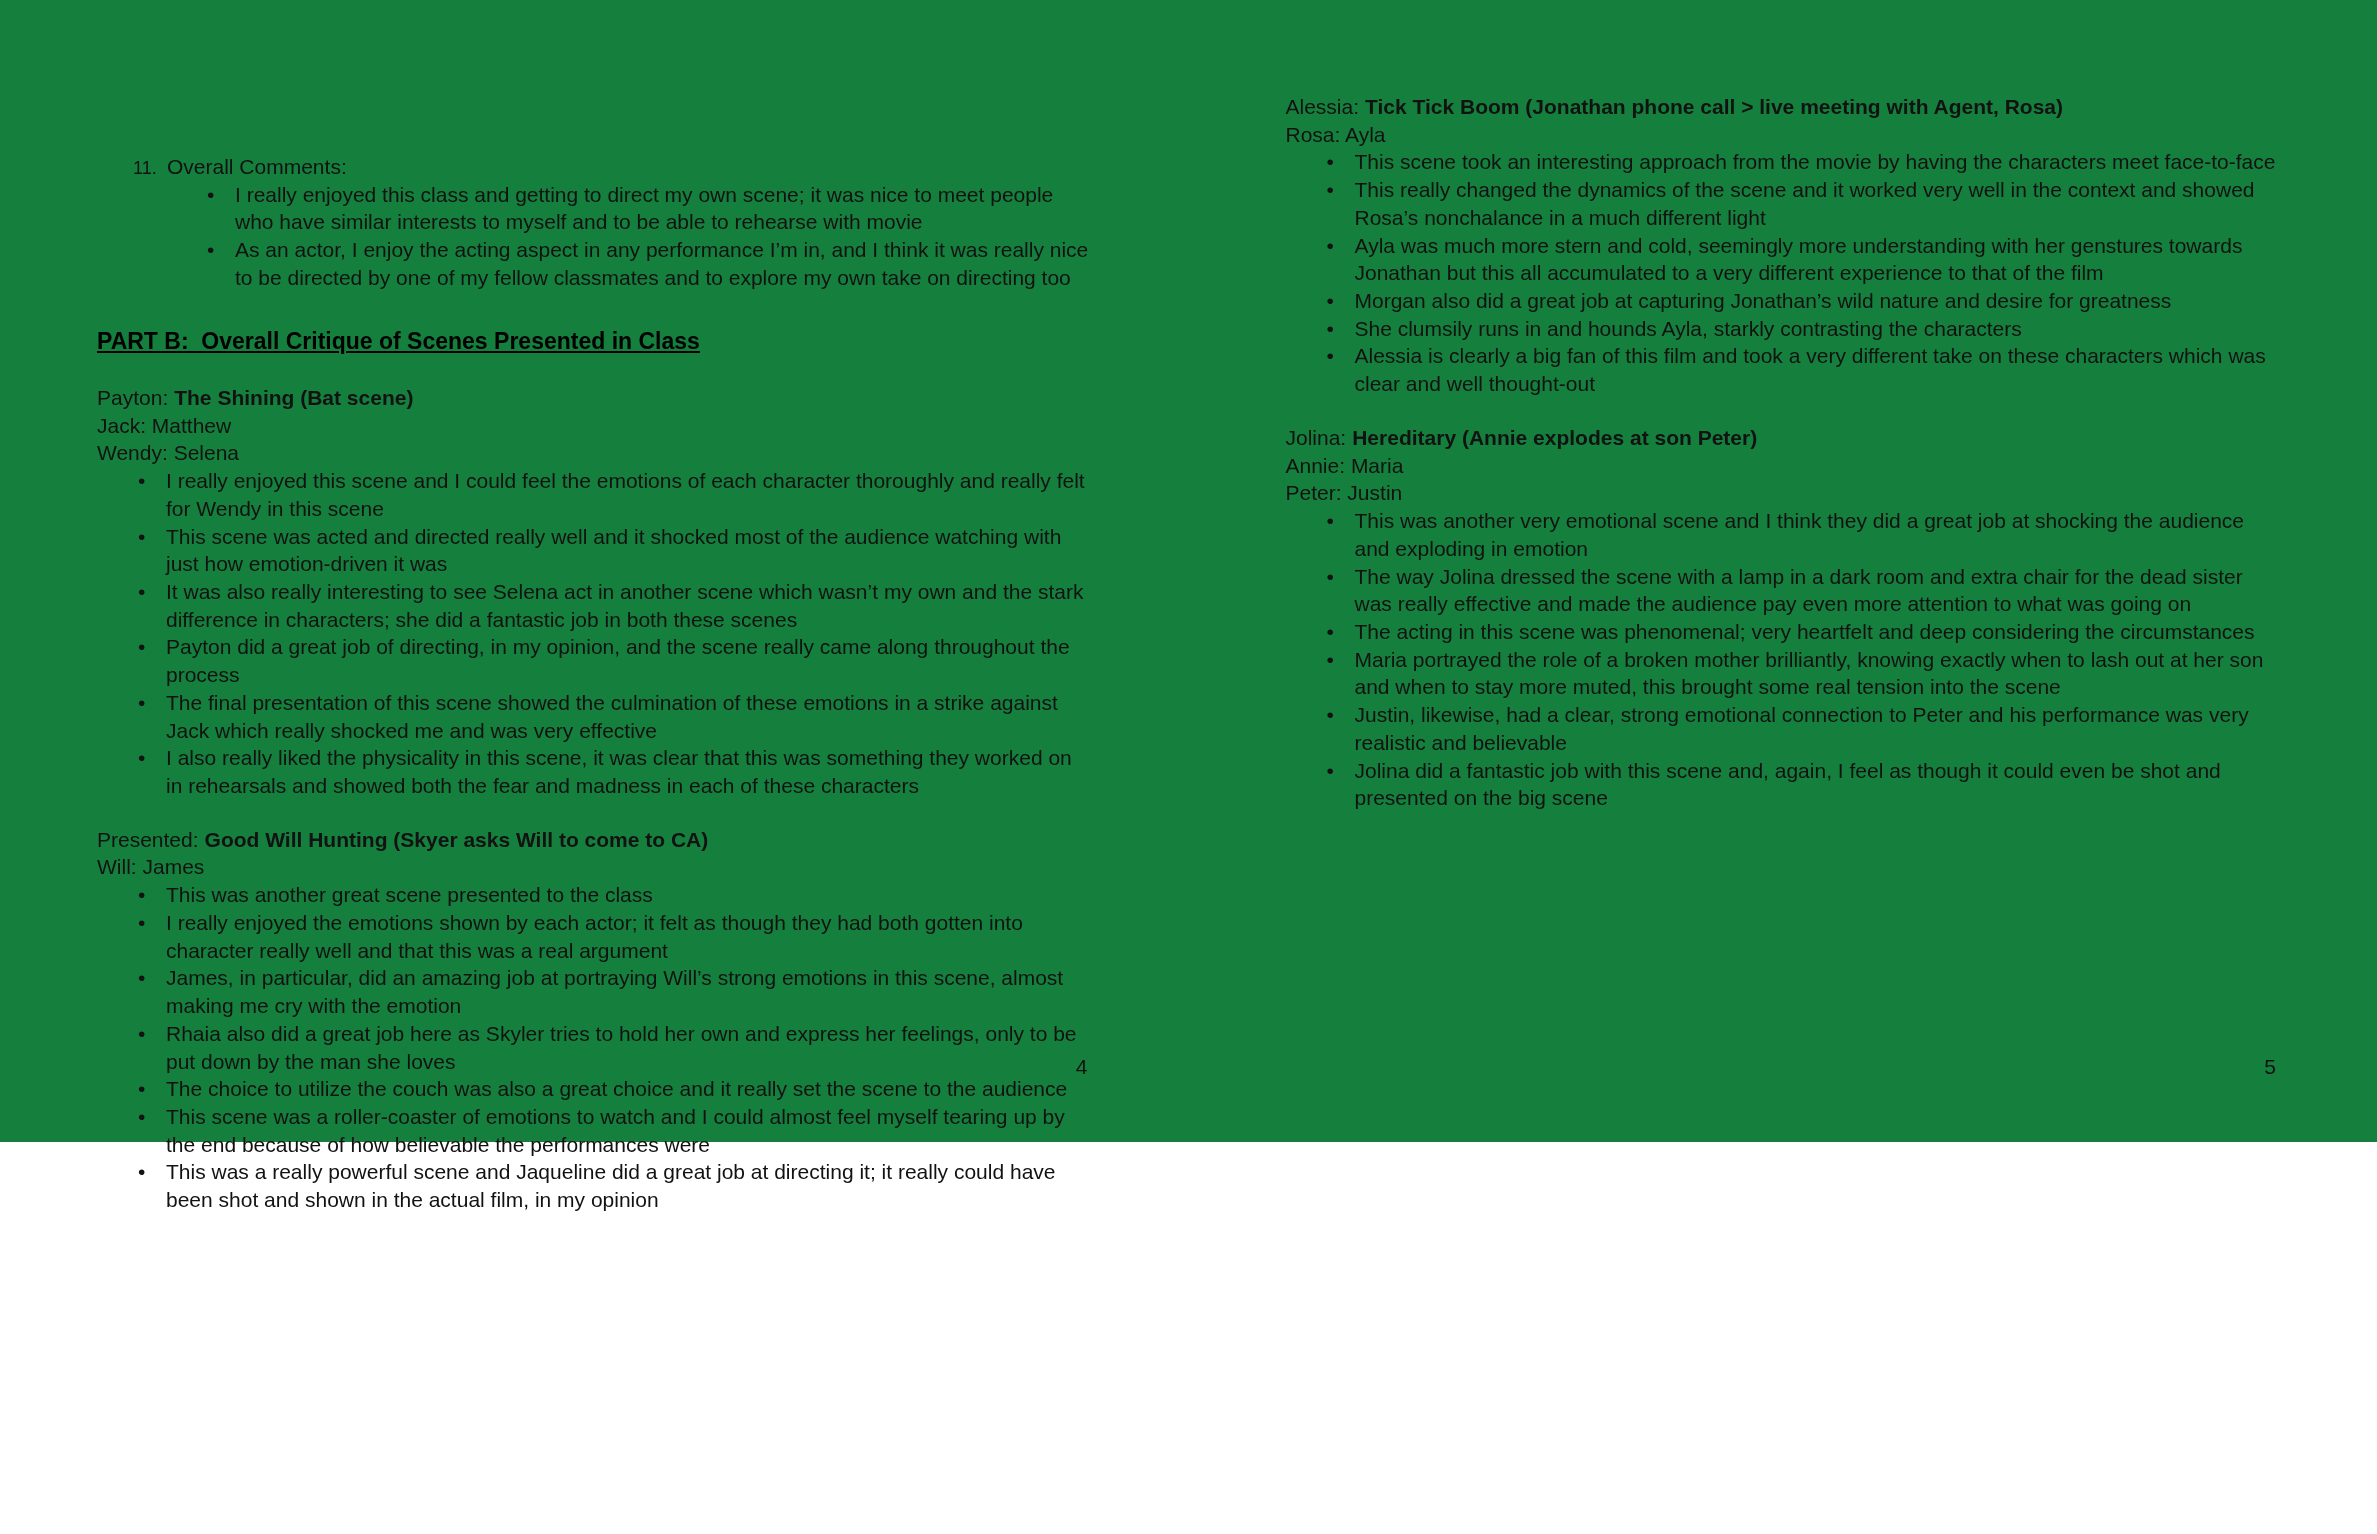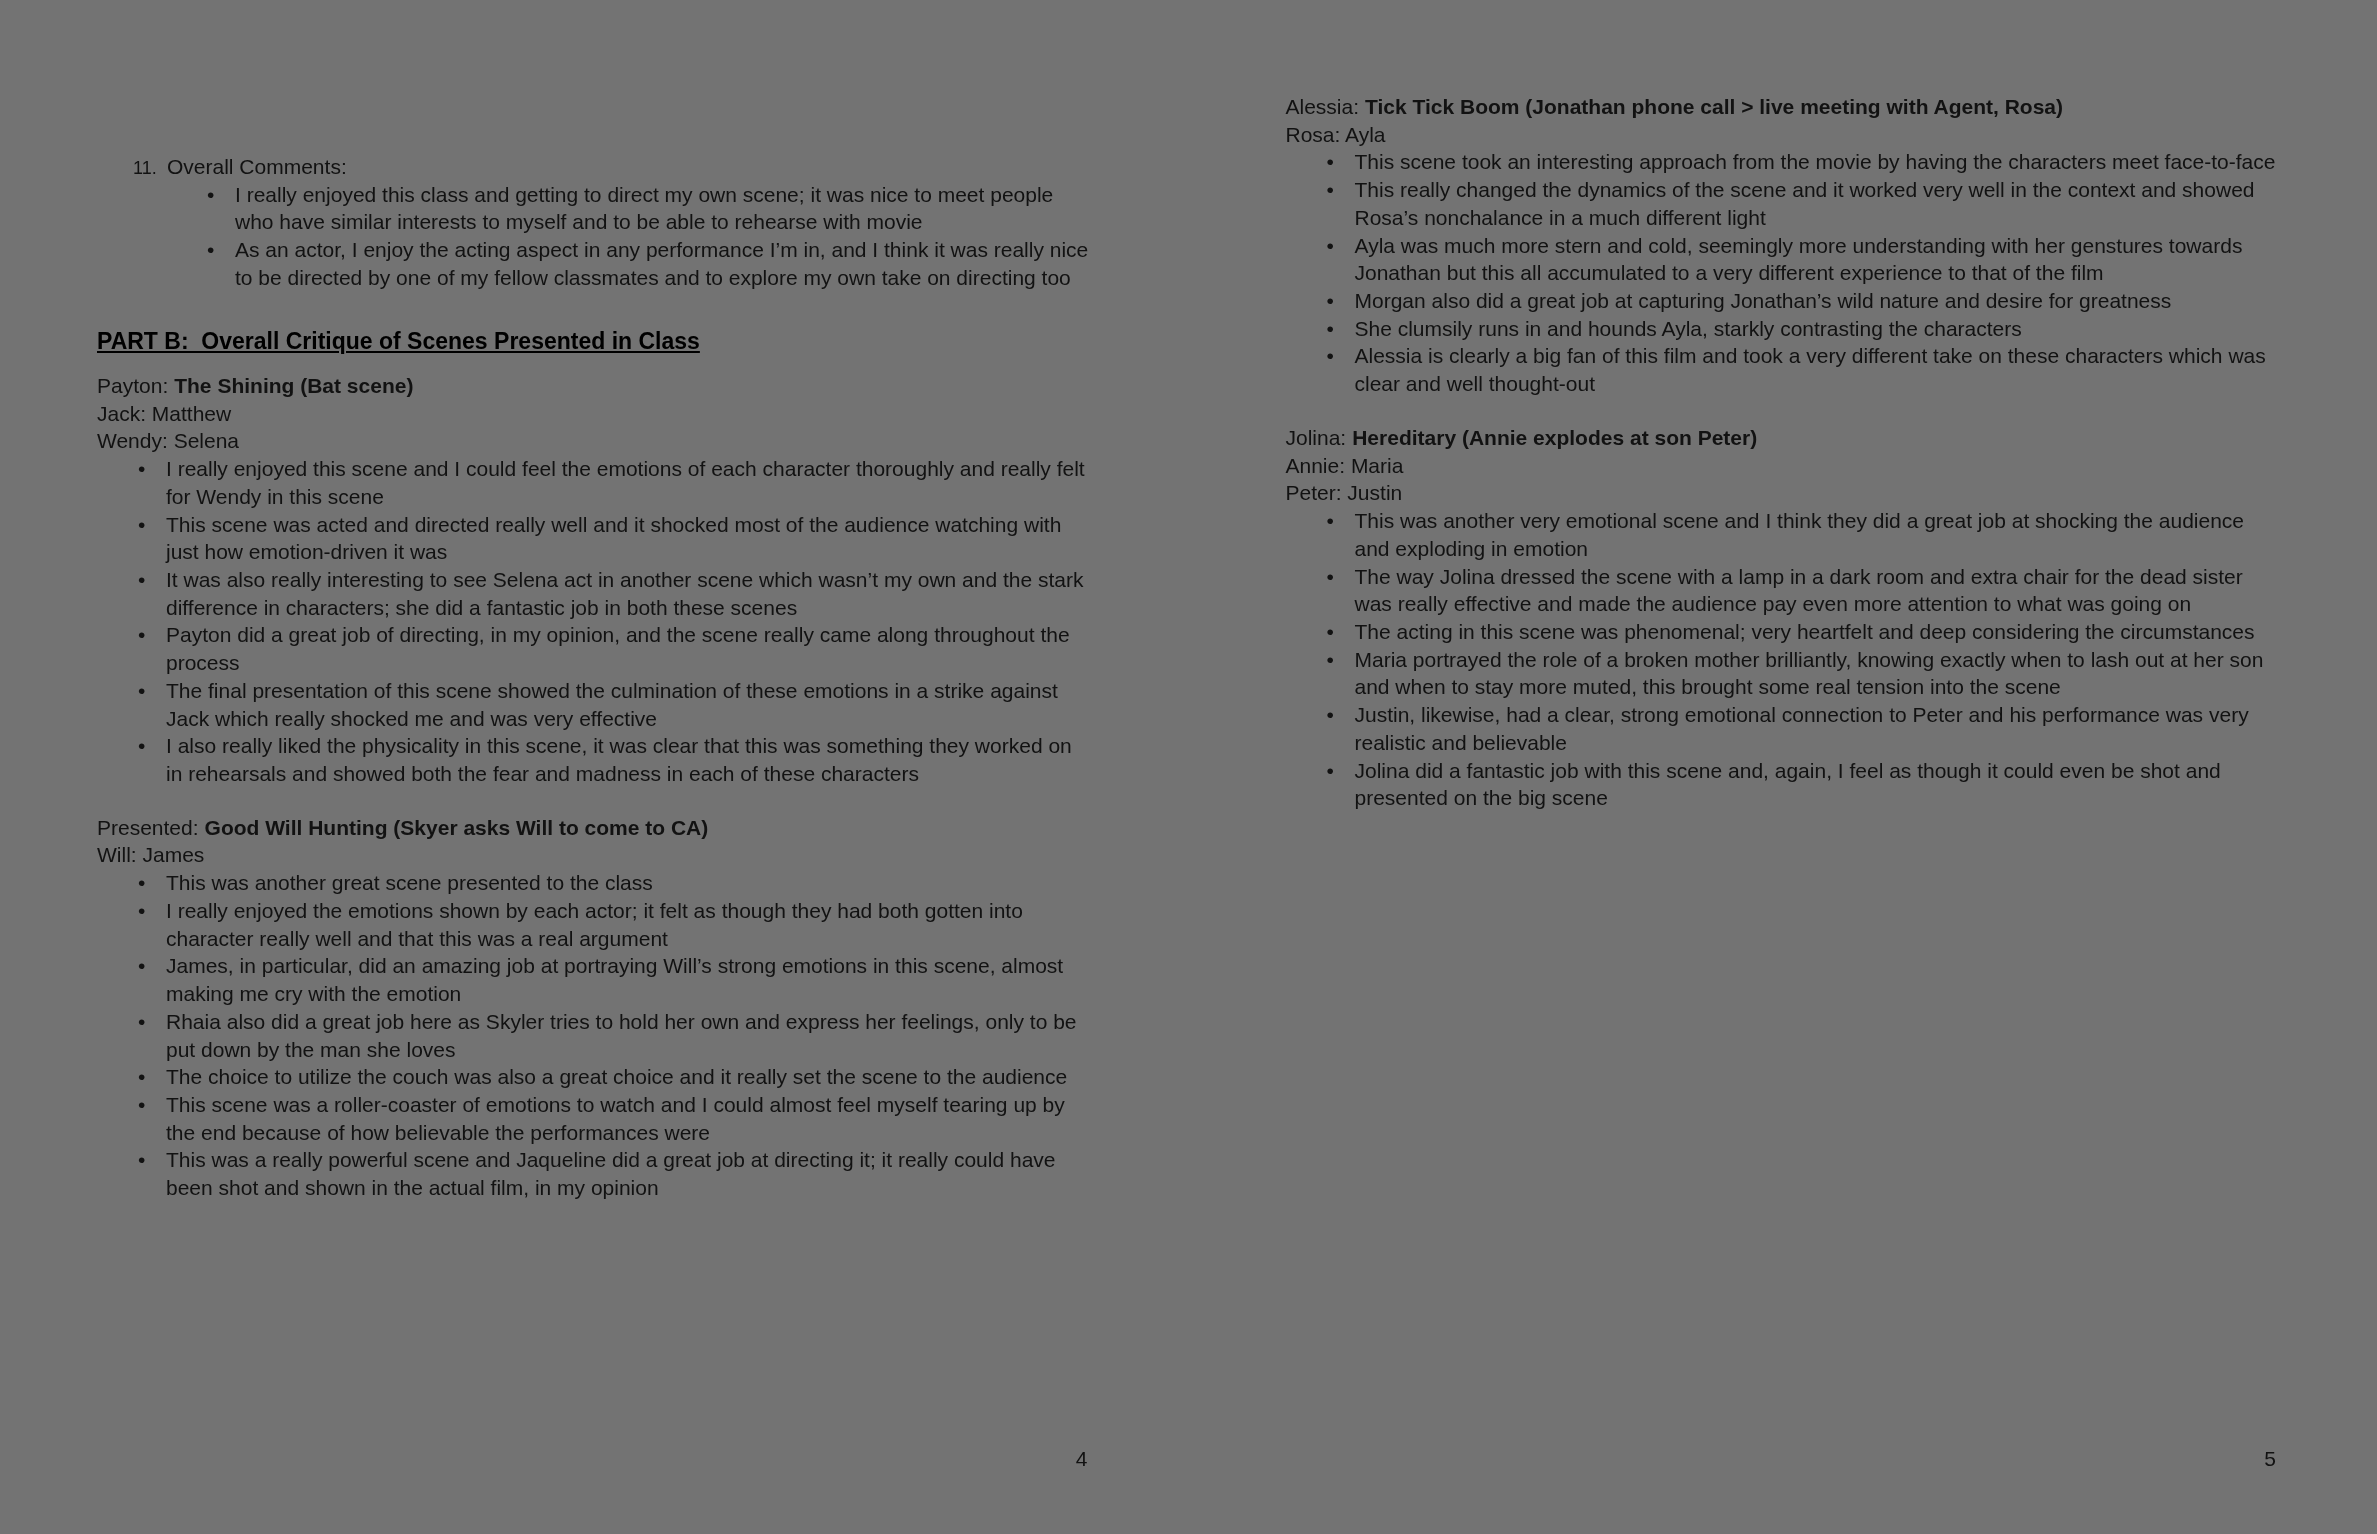--- a/index.html
+++ b/index.html
@@ -5,21 +5,21 @@
   * { margin: 0; padding: 0; box-sizing: border-box; }
   html, body { background: #ffffff; }
   body {
     width: 2377px;
     height: 1534px;
     overflow: hidden;
     font-family: "Liberation Sans", sans-serif;
     color: #121212;
   }
   .spread { display: flex; width: 2377px; height: 1534px; background: #ffffff; }
-  .page { width: 1189px; height: 1534px; position: relative; background: #737373; }
+  .page { width: 1189px; height: 1142px; position: relative; background: #15803d; }
   .page-content {
     position: absolute;
     left: 97px;
     width: 996px;
     font-size: 21px;
     line-height: 1.32;
   }
   .page-left  .page-content { top: 153px; }
   .page-right .page-content { top: 93px; }
 
@@ -30,21 +30,21 @@
   
   ul.bullets { list-style: none; }
   ul.bullets > li { position: relative; padding-left: 69px; }
   ul.bullets > li::before { content: "\2022"; position: absolute; left: 41px; top: 0; }
   ul.bullets.deep > li { padding-left: 138px; }
   ul.bullets.deep > li::before { left: 110px; }
 
   
   .part-heading {
     margin-top: 34px;
-    margin-bottom: 16px;
+    margin-bottom: 28px;
     font-size: 23px;
     font-weight: bold;
     text-decoration: underline;
     white-space: pre-wrap;
     color: #000000;
   }
 
   
   .scene { margin-top: 26px; }
   .scene:first-child { margin-top: 0; }

